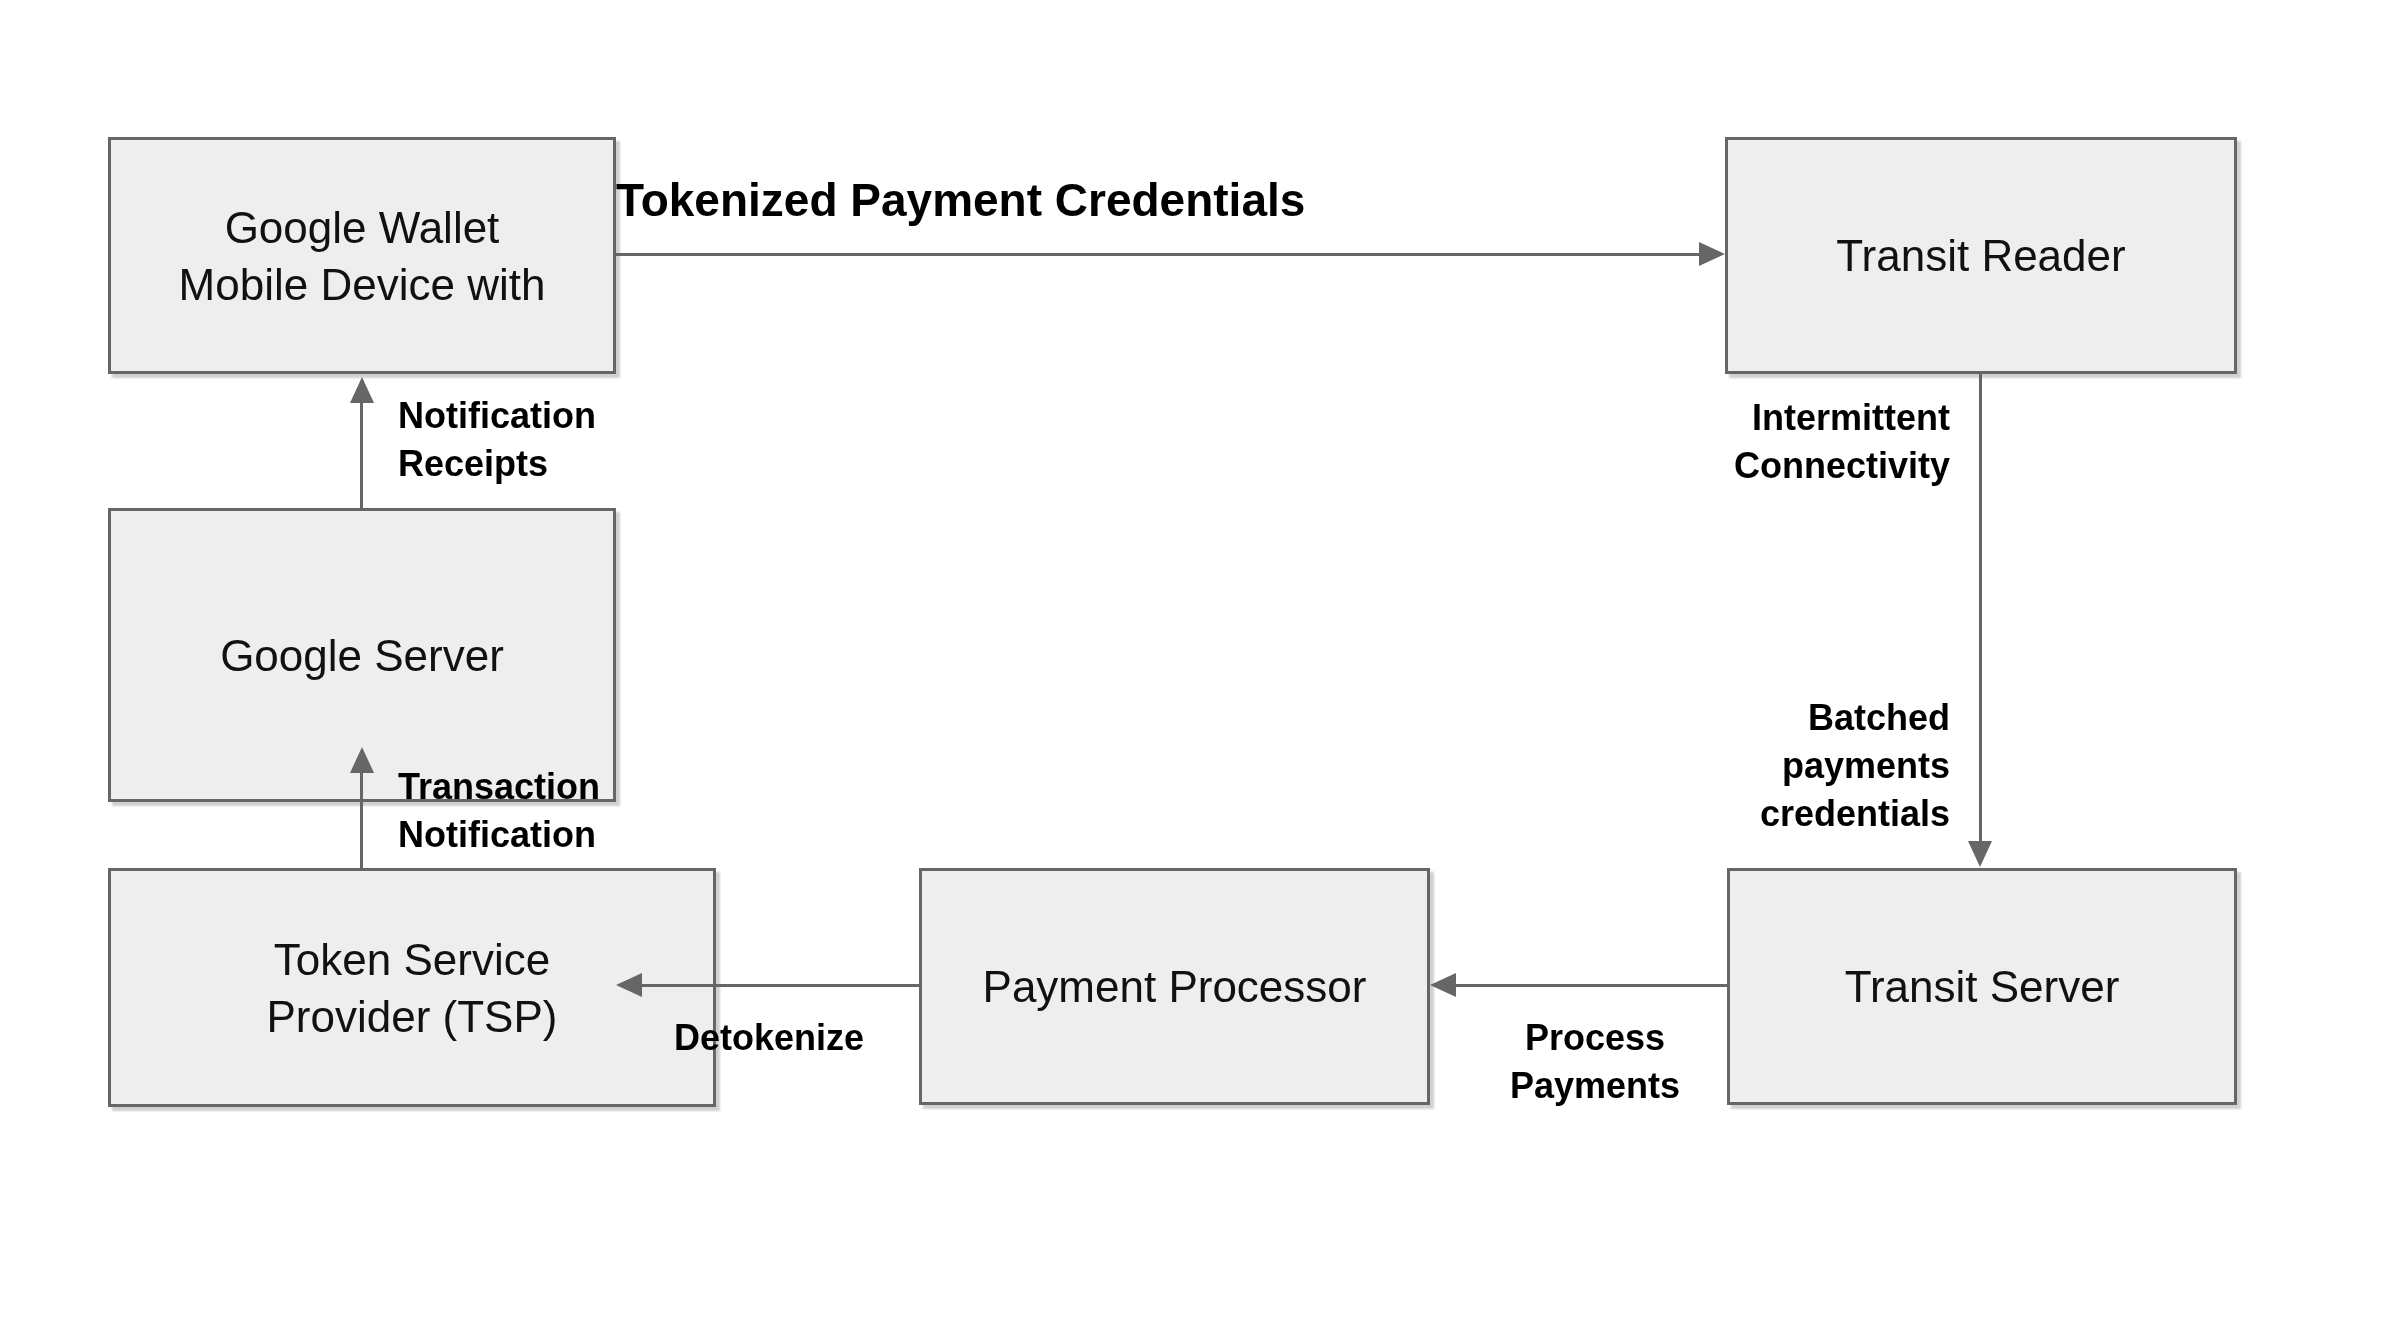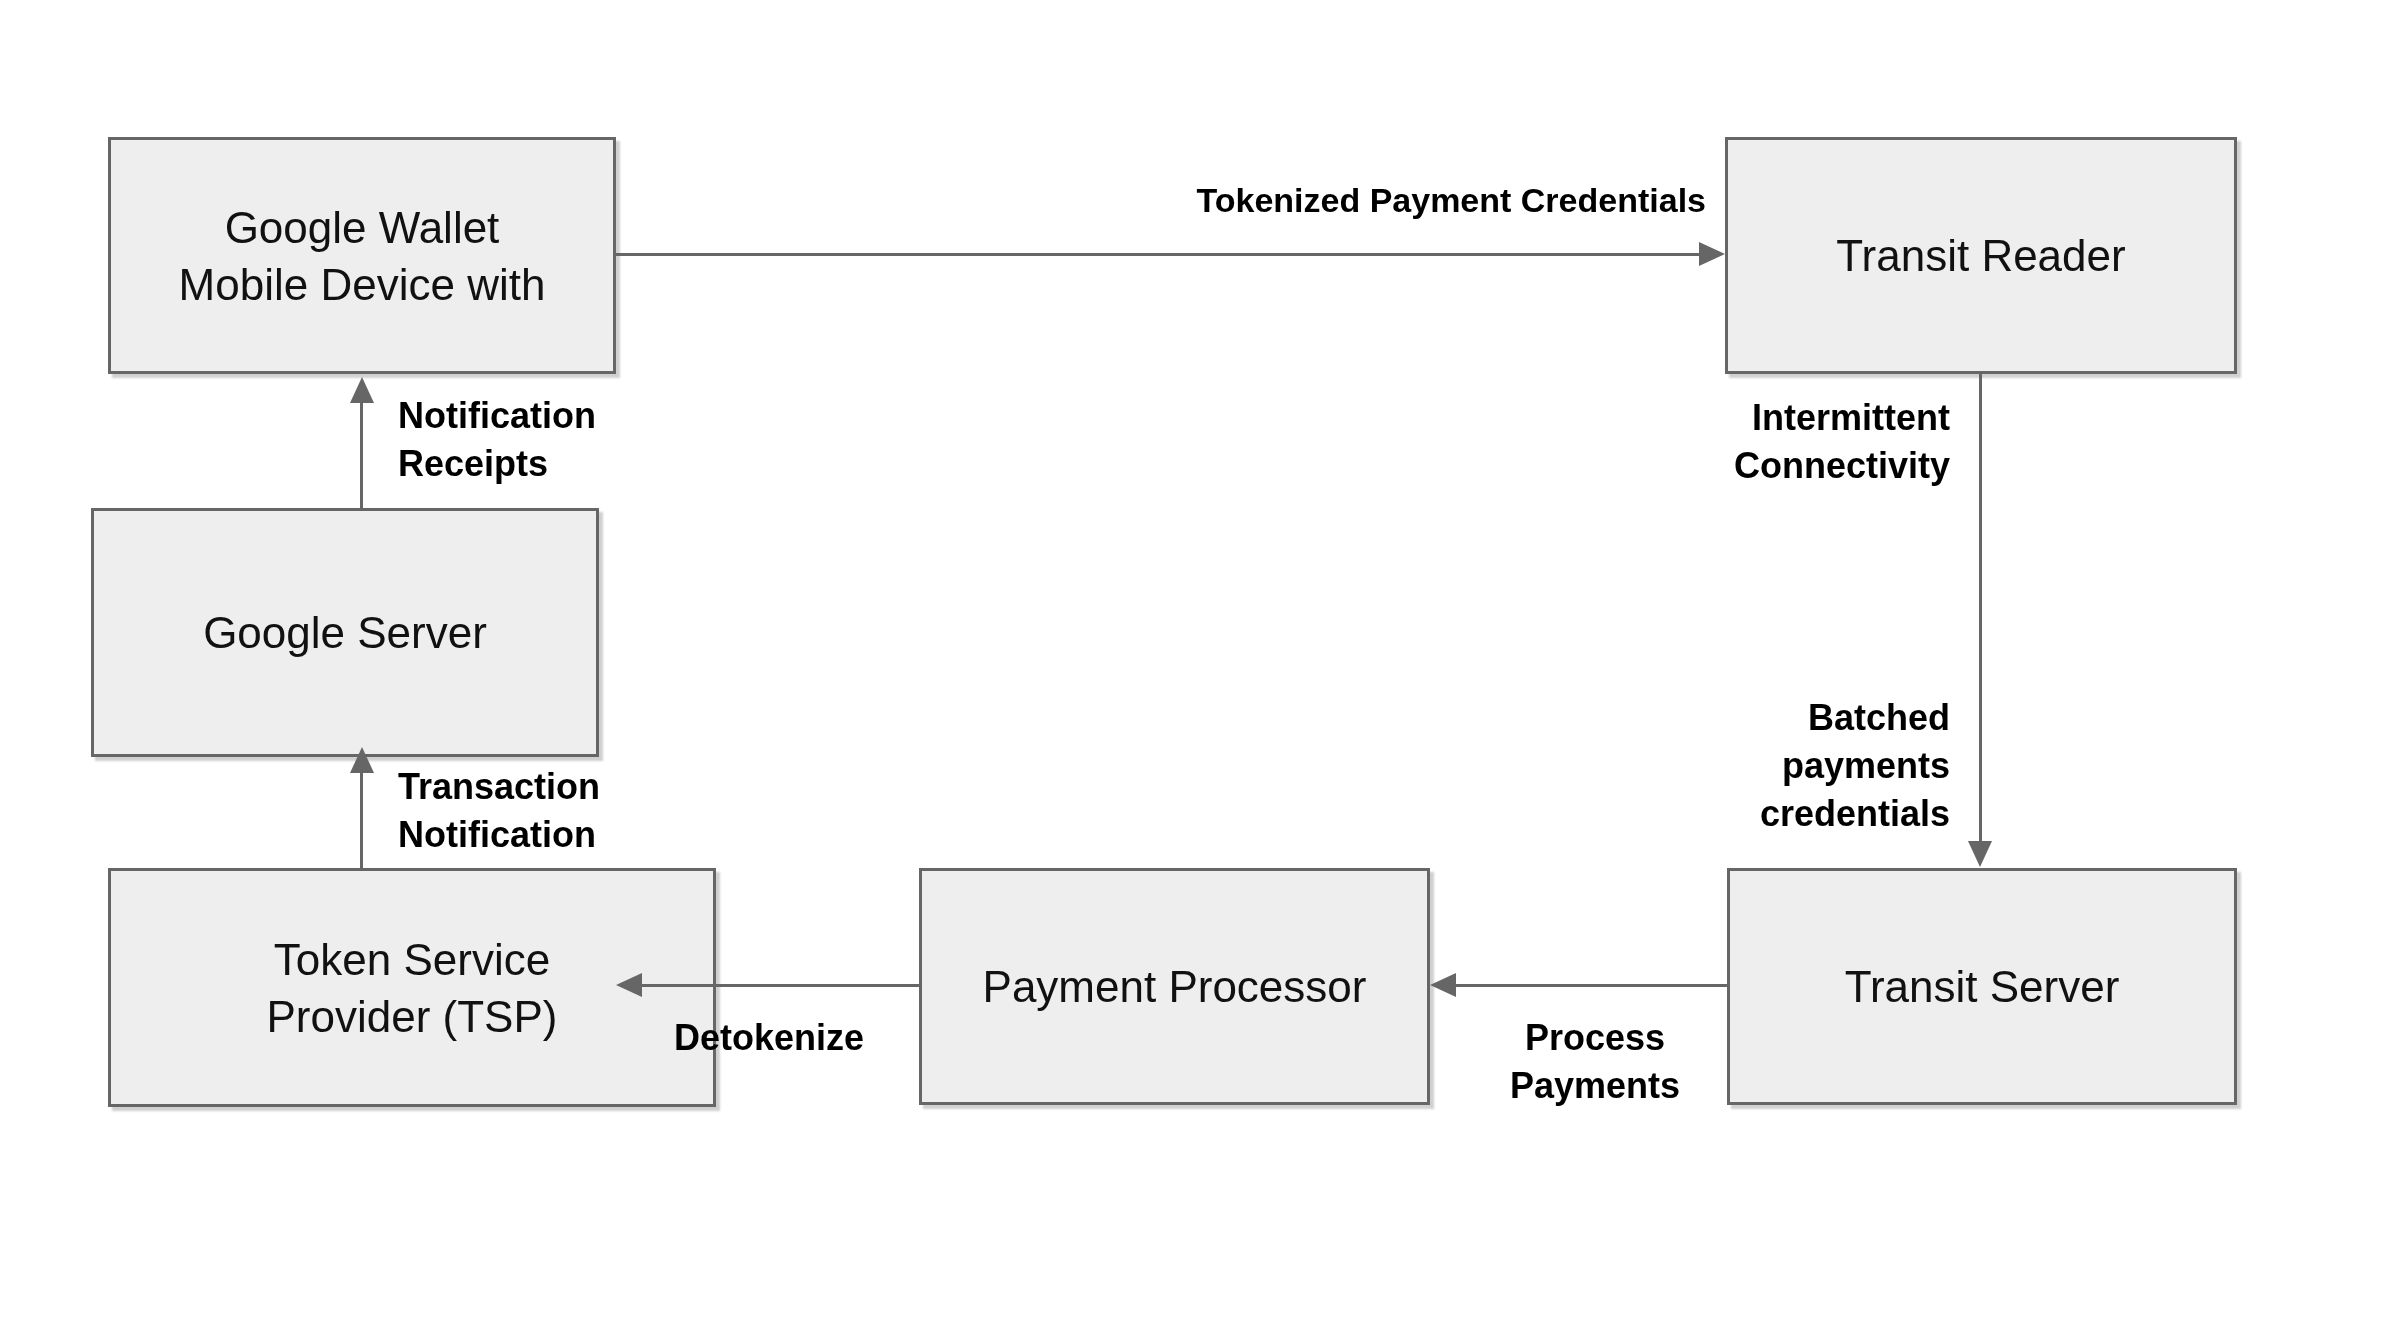--- a/index.html
+++ b/index.html
@@ -19,21 +19,21 @@
     box-shadow:4px 4px 2px rgba(150,150,150,0.45);
     display:flex;flex-direction:column;align-items:center;justify-content:center;
     text-align:center;
     color:var(--text-color,#111111);
     font-size:44px;line-height:57px;
     box-sizing:border-box;
   }
   .node .ln{display:block;}
   #n-mobile          {left:108px;  top:137px; width:508px; height:237px;}
   #n-transit-reader  {left:1725px; top:137px; width:512px; height:237px;}
-  #n-google-server   {left:91px;  top:508px; width:508px; height:249px;}
+  #n-google-server   {left:108px;  top:508px; width:508px; height:294px;}
   #n-tsp             {left:108px;  top:868px; width:608px; height:239px;}
   #n-payment-proc    {left:919px;  top:868px; width:511px; height:237px;}
   #n-transit-server  {left:1727px; top:868px; width:510px; height:237px;}
 
   
   .edge-line{position:absolute;background:var(--arrow-color,#666666);}
   #l-tokenized   {left:616px;  top:253px;  width:1090px; height:3px;}
   #l-notif       {left:360px;  top:398px;  width:3px;    height:110px;}
   #l-transact    {left:360px;  top:769px;  width:3px;    height:99px;}
   #l-batched     {left:1979px; top:374px;  width:3px;    height:470px;}
@@ -58,21 +58,21 @@
   #ah-detok     {left:616px;  top:973px;}
 
   
   .edge-label{
     position:absolute;
     font-weight:bold;color:#000000;
     font-size:36px;line-height:48px;
     white-space:nowrap;
   }
   .edge-label .ln{display:block;}
-  #lbl-tokenized {left:616px;  top:172px; width:1090px; text-align:right; font-size:34px; line-height:56px;}
+  #lbl-tokenized {left:616px;  top:172px; width:1090px; text-align:left; font-size:46px; line-height:56px;}
   #lbl-notif     {left:398px;  top:392px; text-align:left;}
   #lbl-transact  {left:398px;  top:763px; text-align:left;}
   #lbl-intermit  {right:439px; top:394px; text-align:right;margin-left:18px;}
   #lbl-batched   {right:439px; top:694px; text-align:right;}
   #lbl-process   {left:1445px; top:1014px; width:300px; text-align:center;}
   #lbl-detok     {left:616px;  top:1014px; width:306px; text-align:center;}
 </style>
 </head>
 <body>
 

